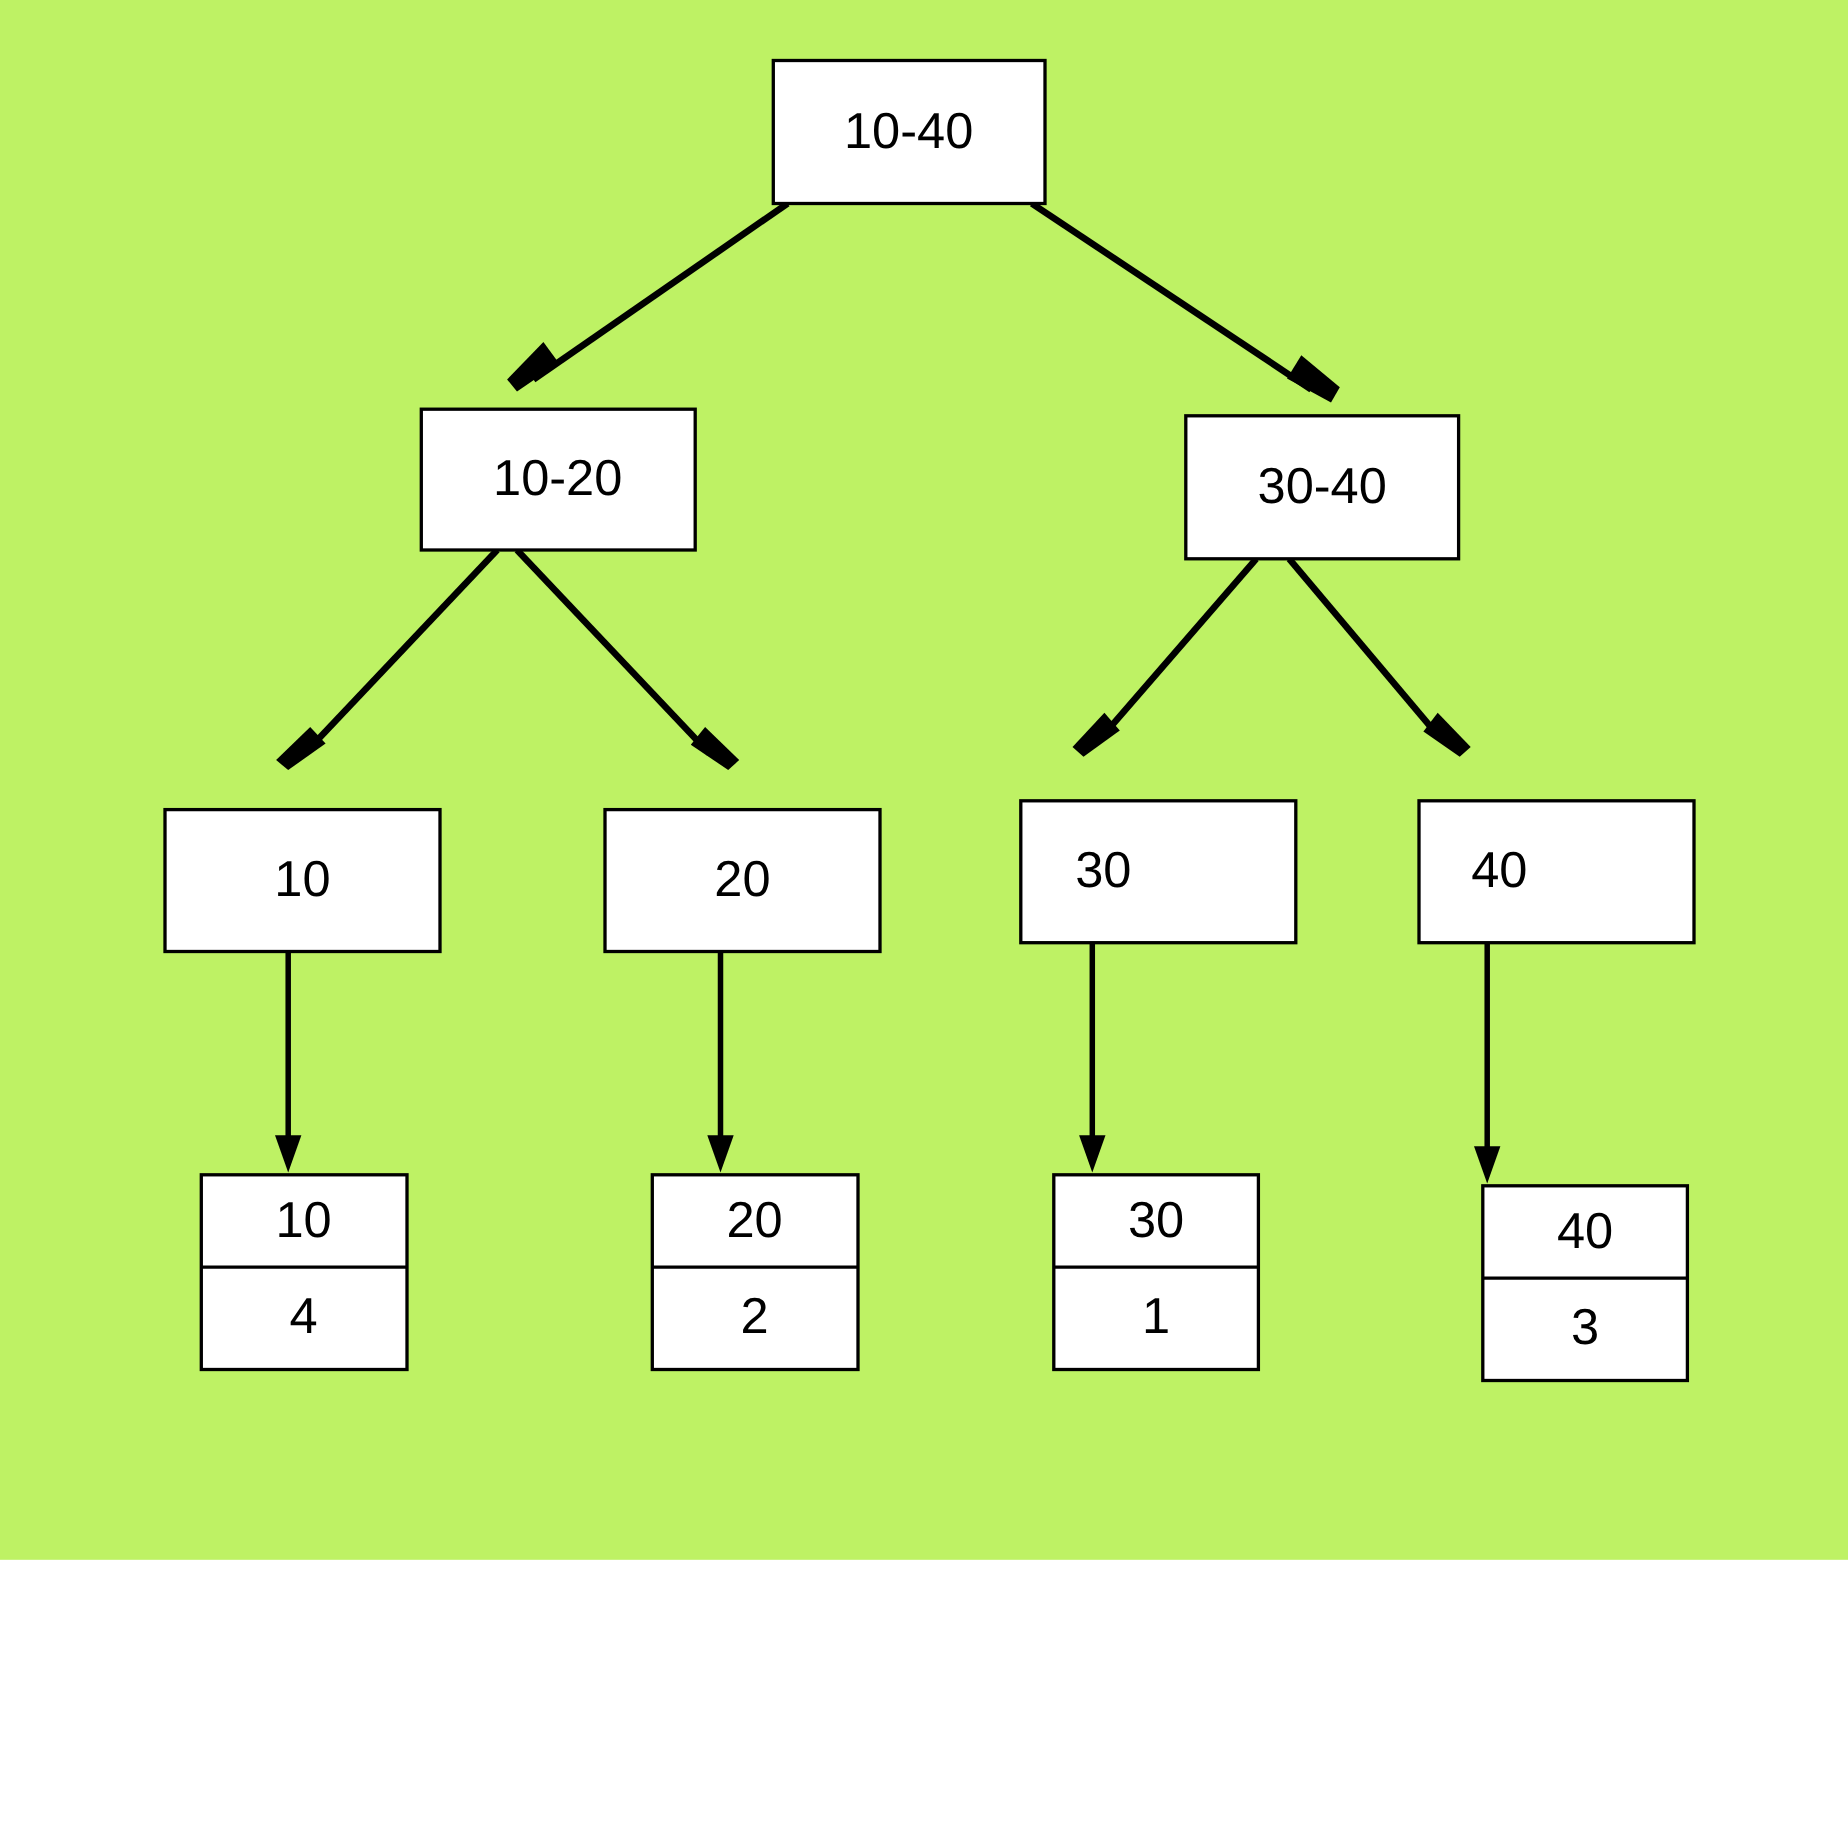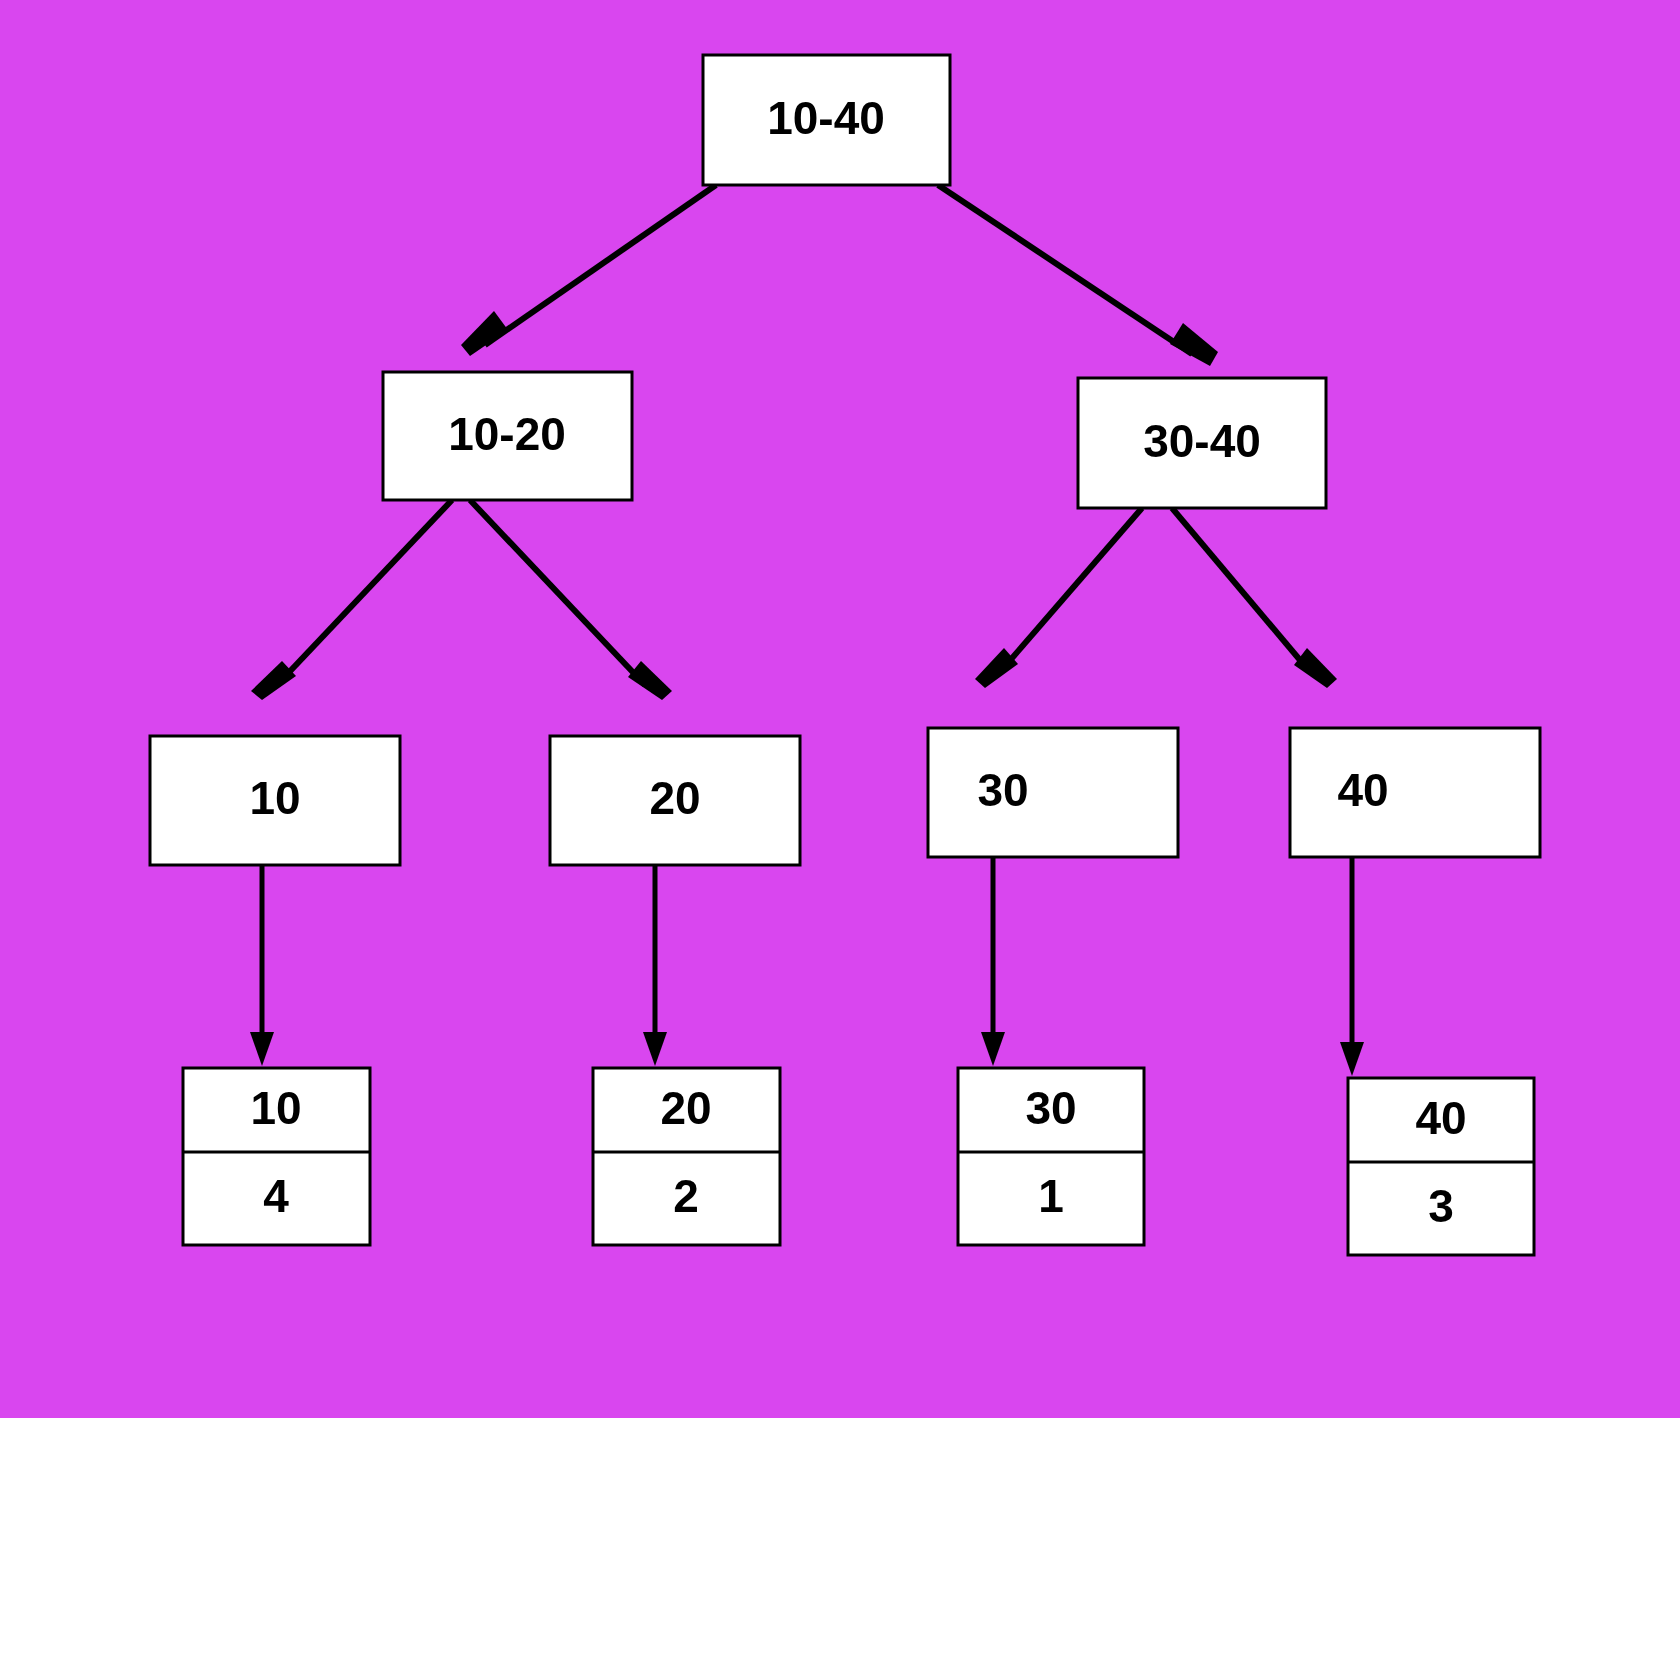--- a/index.html
+++ b/index.html
@@ -10,22 +10,21 @@
   body {
     width: 1680px;
     height: 1680px;
     font-family: "Liberation Sans", sans-serif;
     overflow: hidden;
   }
   #diagram-root {
     position: relative;
     width: 1680px;
     height: 1418px;
-    background: #d946ef;
-    font-weight: bold;
+    background: #bef264;
   }
   svg#tree-svg {
     display: block;
     width: 1680px;
     height: 1680px;
   }
   .node-box {
     fill: #ffffff;
     stroke: #000000;
     stroke-width: 3;

